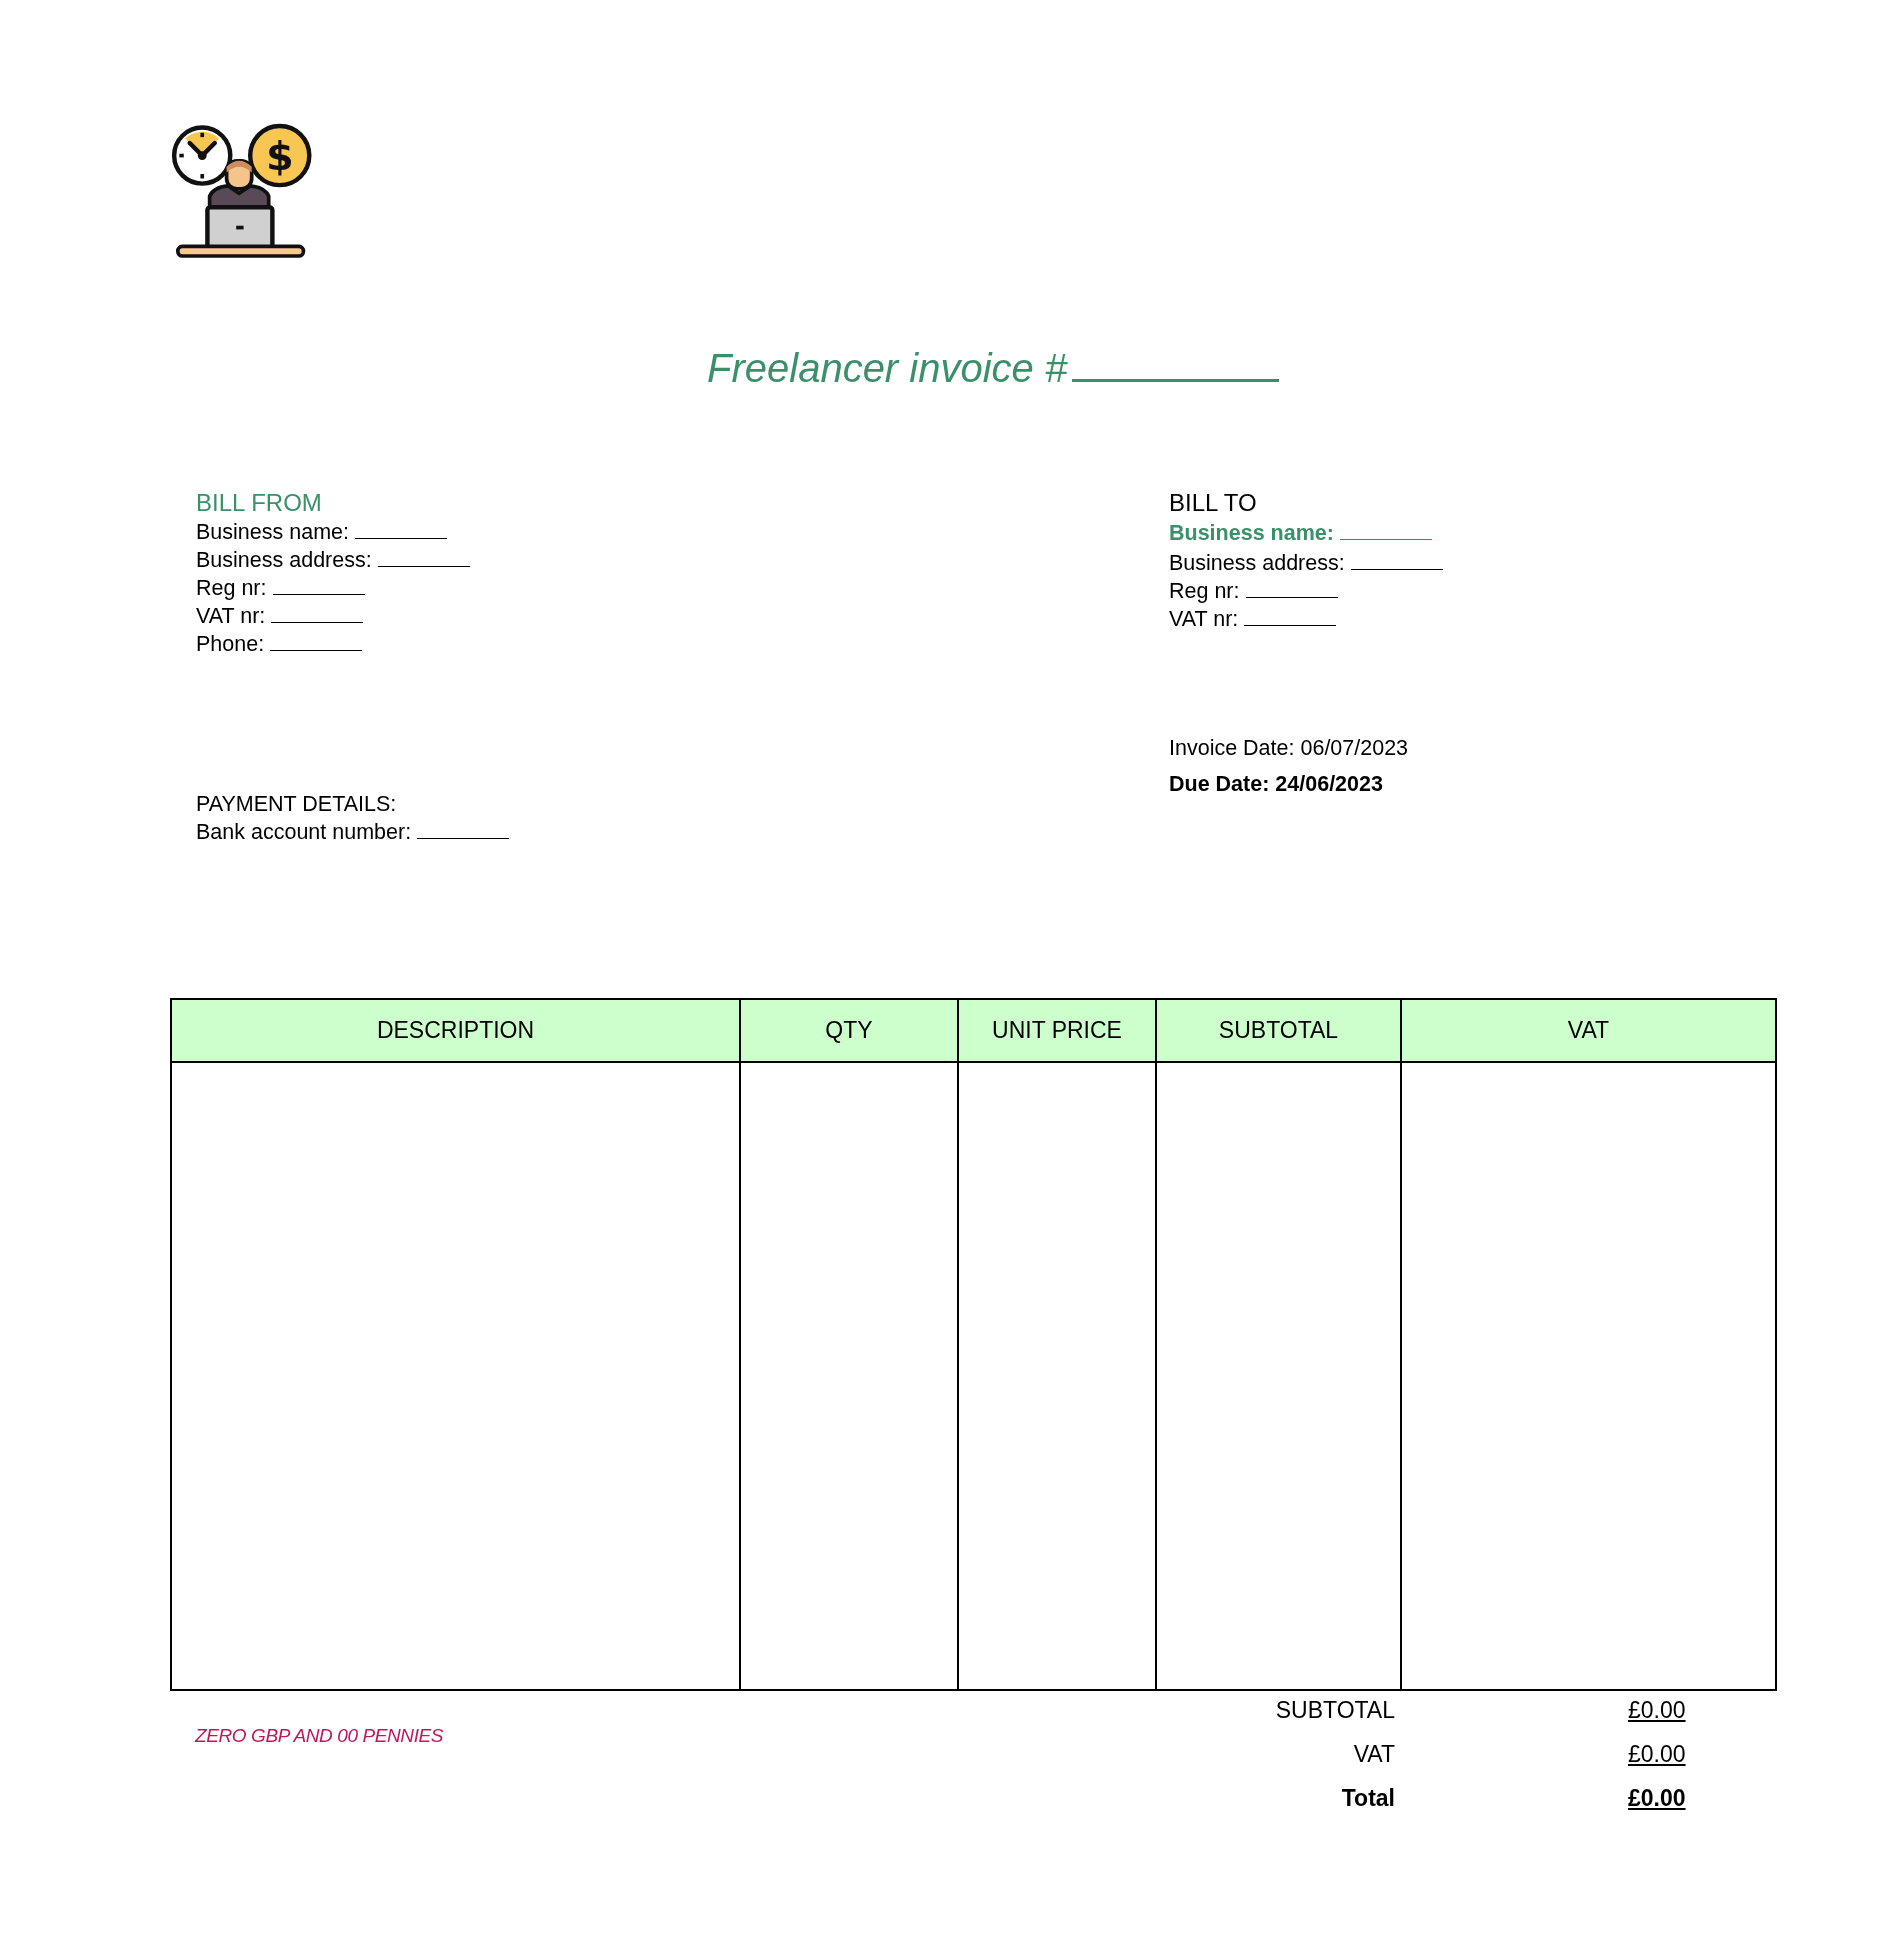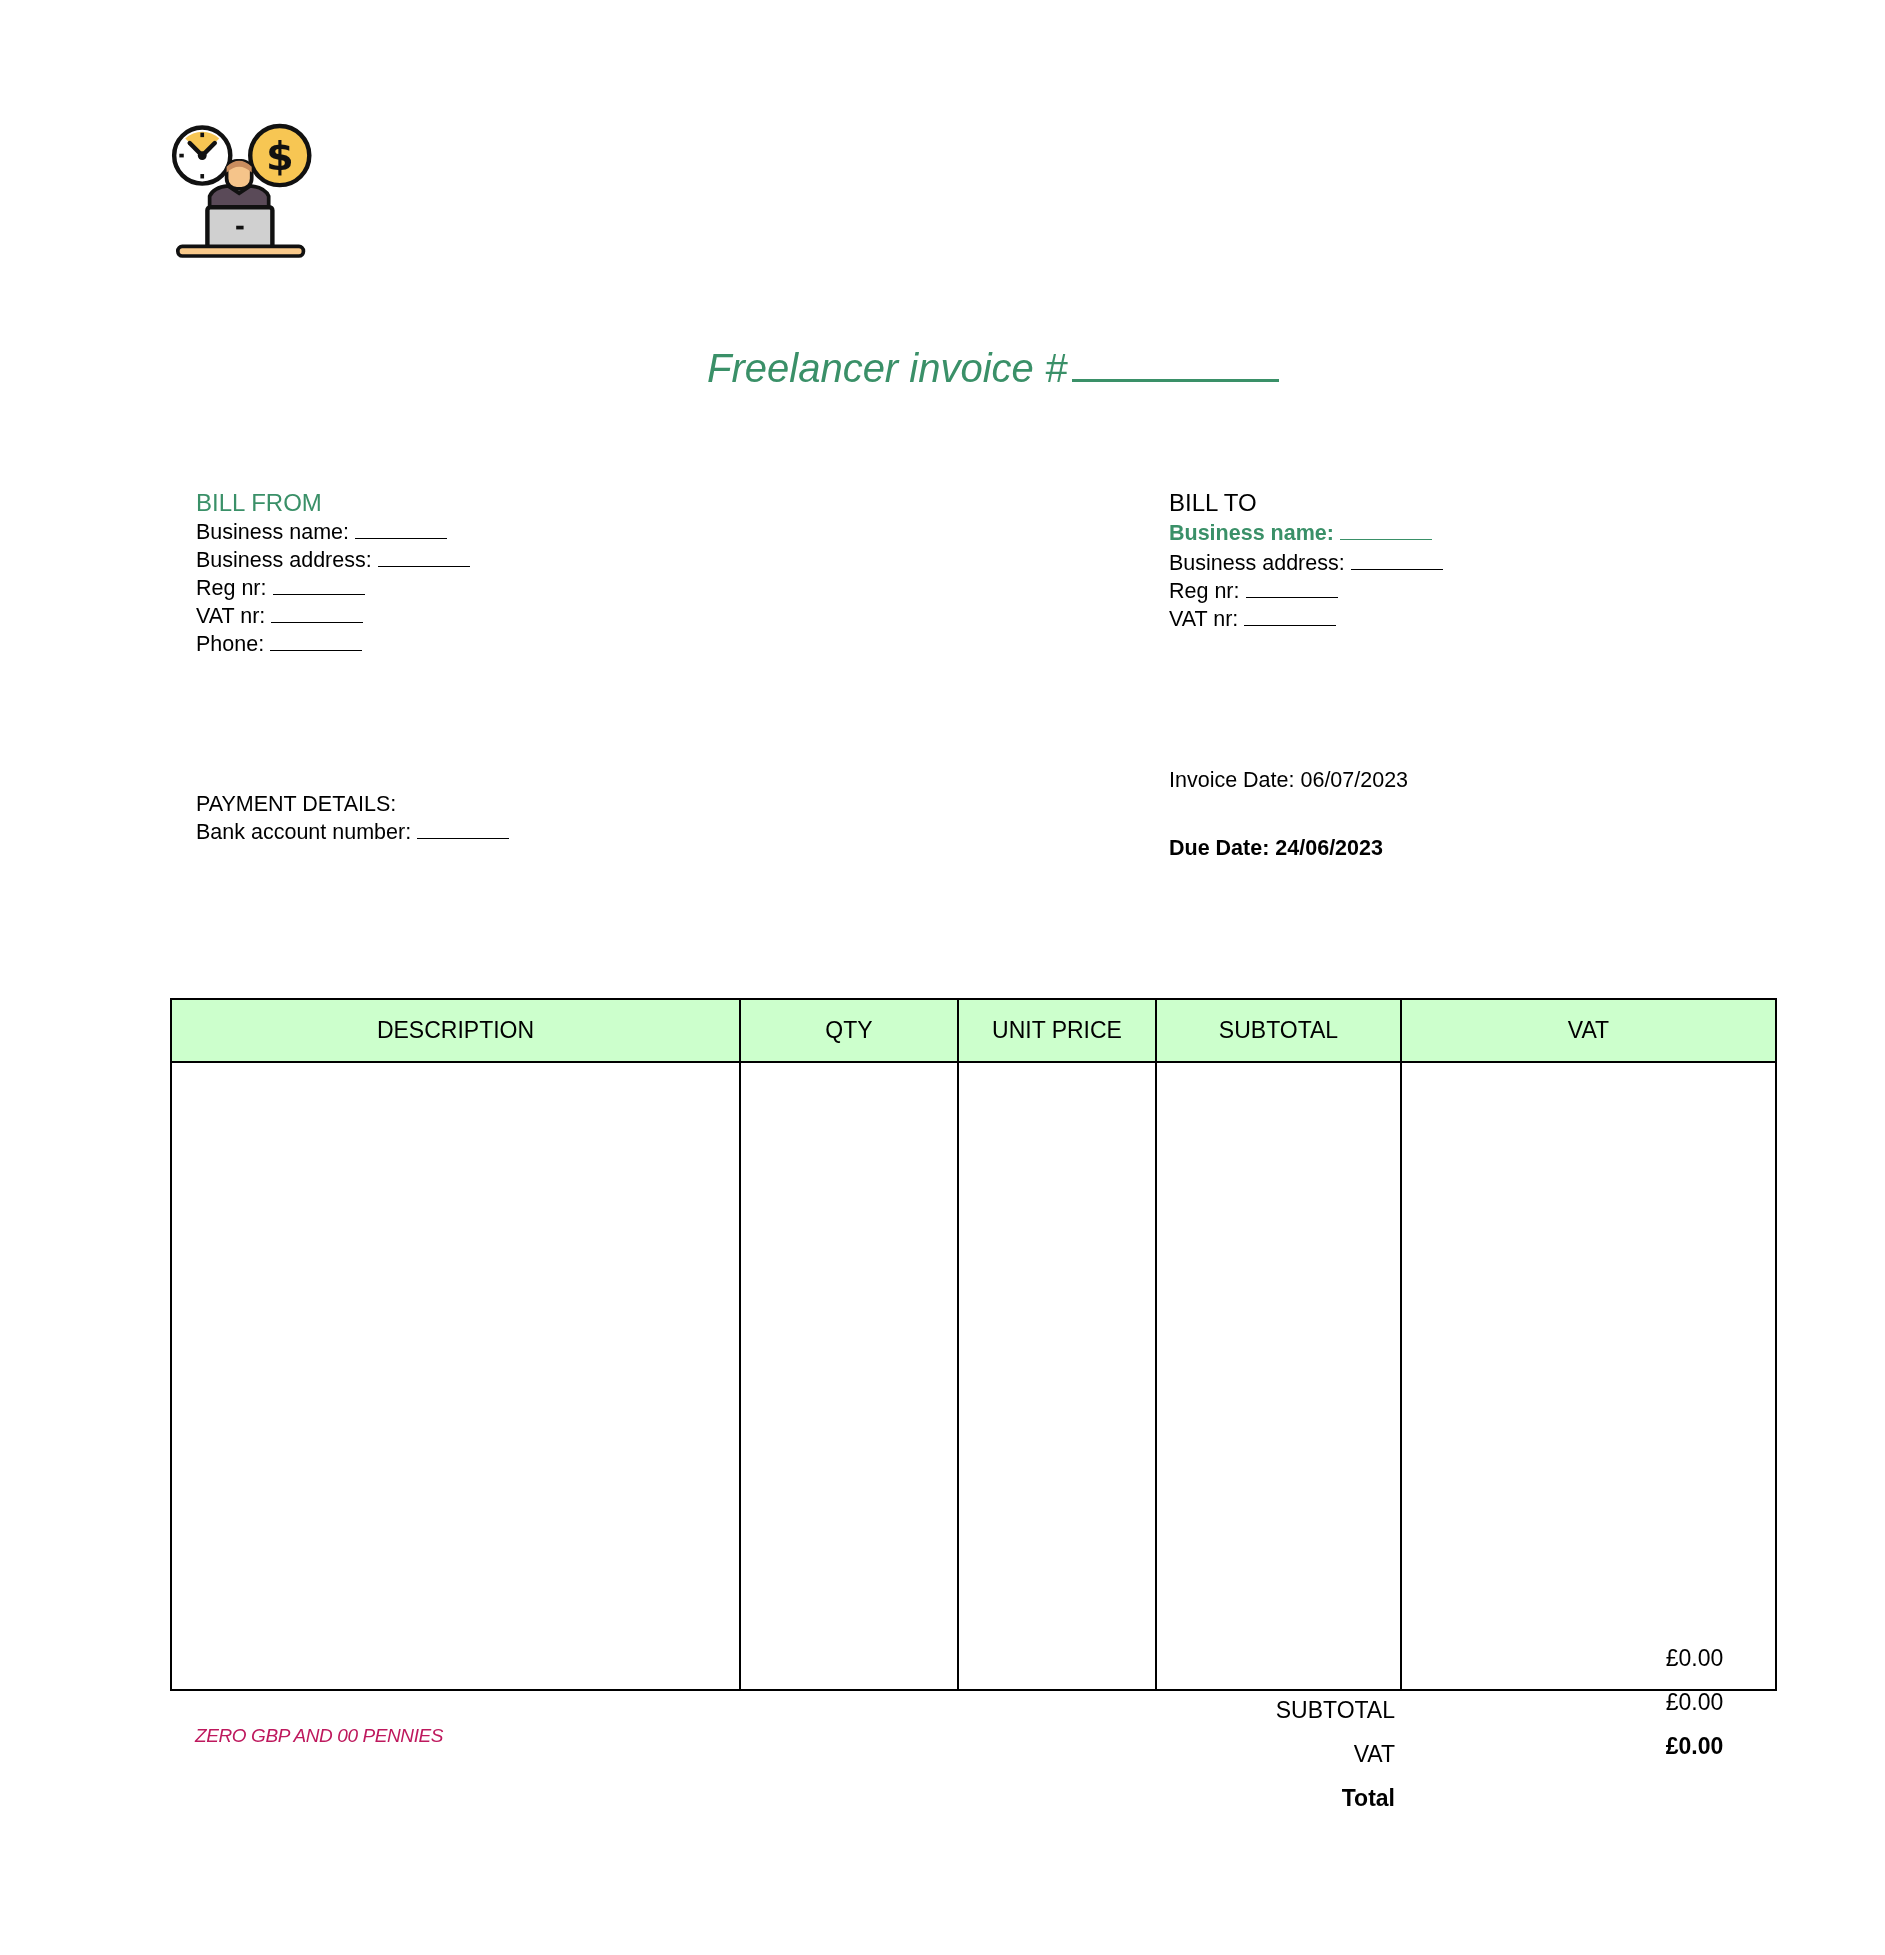--- a/index.html
+++ b/index.html
@@ -16,28 +16,28 @@
   #title { left: 707px; top: 342px; font-size: 40px; font-style: italic; color: #3a9068; line-height: 52px; }
   #title .title-blank { display: inline-block; width: 207px; border-bottom: 3px solid #3a9068; margin-left: 4.4px; height: 33px; }
 
   #bill-from { left: 196px; top: 459px; }
   #bill-to { left: 1169px; top: 459px; }
   .sec-head { font-size: 24px; line-height: 31px; font-weight: bold; margin-top: 28px; }
   .row { font-size: 21.5px; line-height: 28px; }
 
   #payment { left: 196px; top: 766px; margin-top: 24px; }
   #dates { left: 1169px; top: 730px; }
-  #dates .row { line-height: 36px; margin-top: 32px; }
+  #dates .row { line-height: 36px; }
   table.items { position: absolute; left: 170px; top: 998px; border-collapse: collapse; table-layout: fixed; }
   table.items th, table.items td { border: 2.2px solid #000; padding: 4px; }
   table.items th { background: #ccffcc; height: 53px; font-weight: normal; font-size: 23px; text-align: center; }
   table.items td { height: 618px; border-top: 2.2px solid #000; }
 
   #totals-labels { left: 1258px; top: 1688px; width: 137px; text-align: right; }
-  #totals-values { left: 1628px; top: 1636px; width: 133px; text-align: center; }
+  #totals-values { left: 1628px; top: 1688px; width: 133px; text-align: left; text-decoration: underline; }
   .tot { font-size: 23px; line-height: 44px; }
 
   #amount-words { left: 195px; top: 1725px; font-size: 19px; font-style: italic; color: #be185d; letter-spacing: -0.4px; }
 </style>
 </head>
 <body>
 
 <div id="logo" class="abs">
   <svg width="144" height="141" viewBox="0 0 195 190" xmlns="http://www.w3.org/2000/svg">
 

